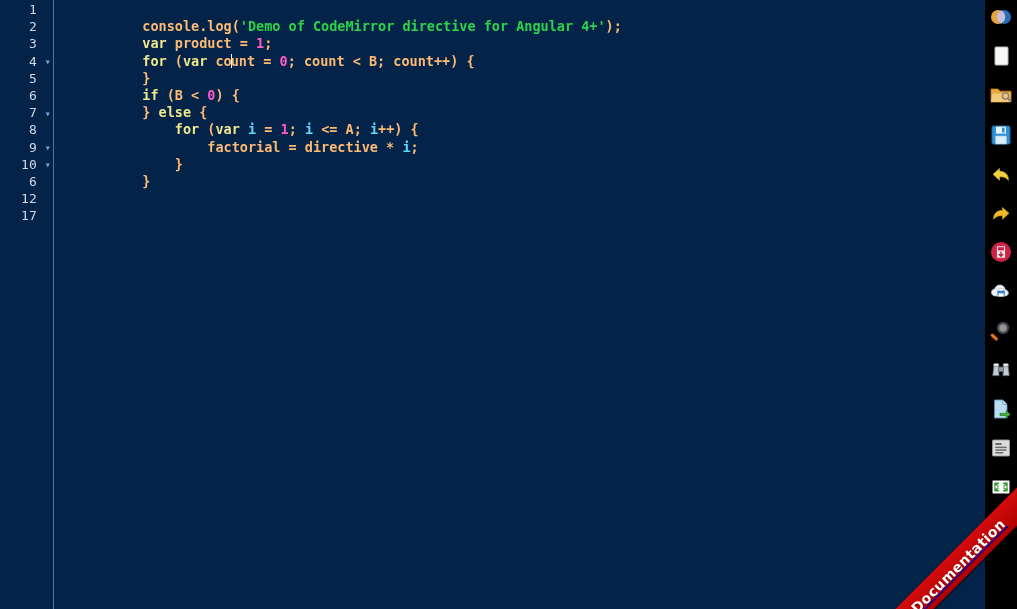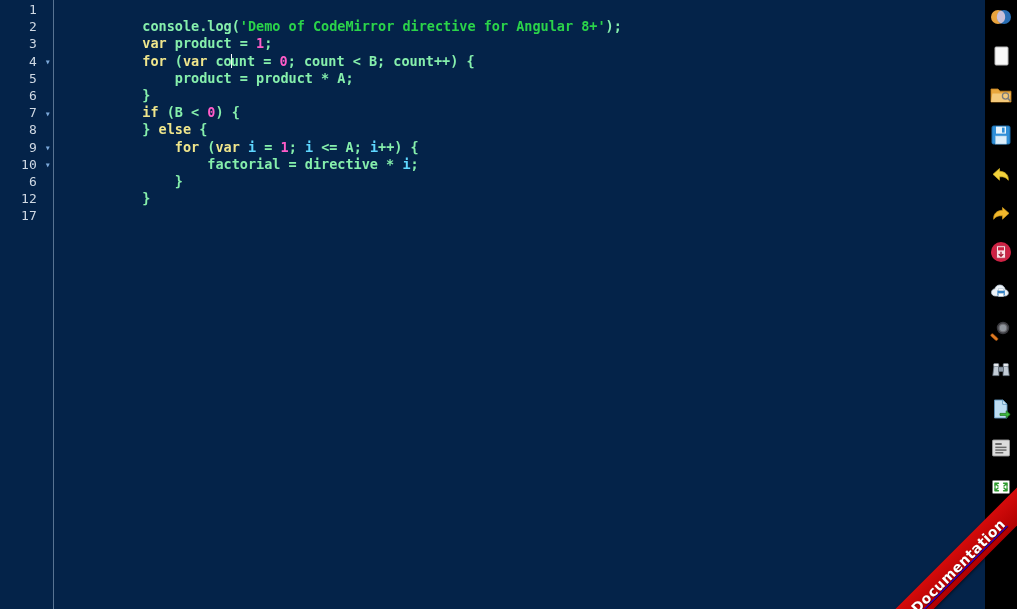--- a/index.html
+++ b/index.html
@@ -93,21 +93,21 @@
     white-space: pre;
     color: #ffffff;
     letter-spacing: 0px;
   }
 
   
   .tok-kw   { color: #f0e68c; }
   .tok-str  { color: #2bd44a; }
   .tok-num  { color: #ff5cc8; }
   .tok-var  { color: #5fd7ff; }
-  .tok-plain{ color: #86efac; }
+  .tok-plain{ color: #fdba74; }
 
   
   .caret {
     display: inline-block;
     width: 0;
     border-left: 1px solid #ffffff;
     height: 14px;
     margin: 0 -1px;
     vertical-align: -2px;
   }
@@ -213,35 +213,32 @@
             <span>12</span>
           </div>
           <div class="gutter-row">
             <span>17</span>
           </div>
         </div>
 
       <div class="cm-code">
 
         <div class="code-line">
-          <span class="tok-plain">console.log(</span><span class="tok-str">'Demo of CodeMirror directive for Angular 8+'</span><span class="tok-plain">);</span>
+          <span class="tok-plain">console.log(</span><span class="tok-str">'Demo of CodeMirror directive for Angular 4+'</span><span class="tok-plain">);</span>
         </div>
 
         <div class="code-line">
           <span class="tok-kw">var</span><span class="tok-plain"> product = </span><span class="tok-num">1</span><span class="tok-plain">;</span>
         </div>
 
 
         <div class="code-line">
           <span class="tok-kw">for</span><span class="tok-plain"> (</span><span class="tok-kw">var</span><span class="tok-plain"> co</span><span class="caret"></span><span class="tok-plain">unt = </span><span class="tok-num">0</span><span class="tok-plain">; count &lt; B; count++) {</span>
         </div>
 
-        <div class="code-line">
-          <span class="tok-plain">    product = product * A;</span>
-        </div>
 
         <div class="code-line">
           <span class="tok-plain">}</span>
         </div>
 
         <div class="code-line">
           <span class="tok-kw">if</span><span class="tok-plain"> (B &lt; </span><span class="tok-num">0</span><span class="tok-plain">) {</span>
         </div>
 
 

